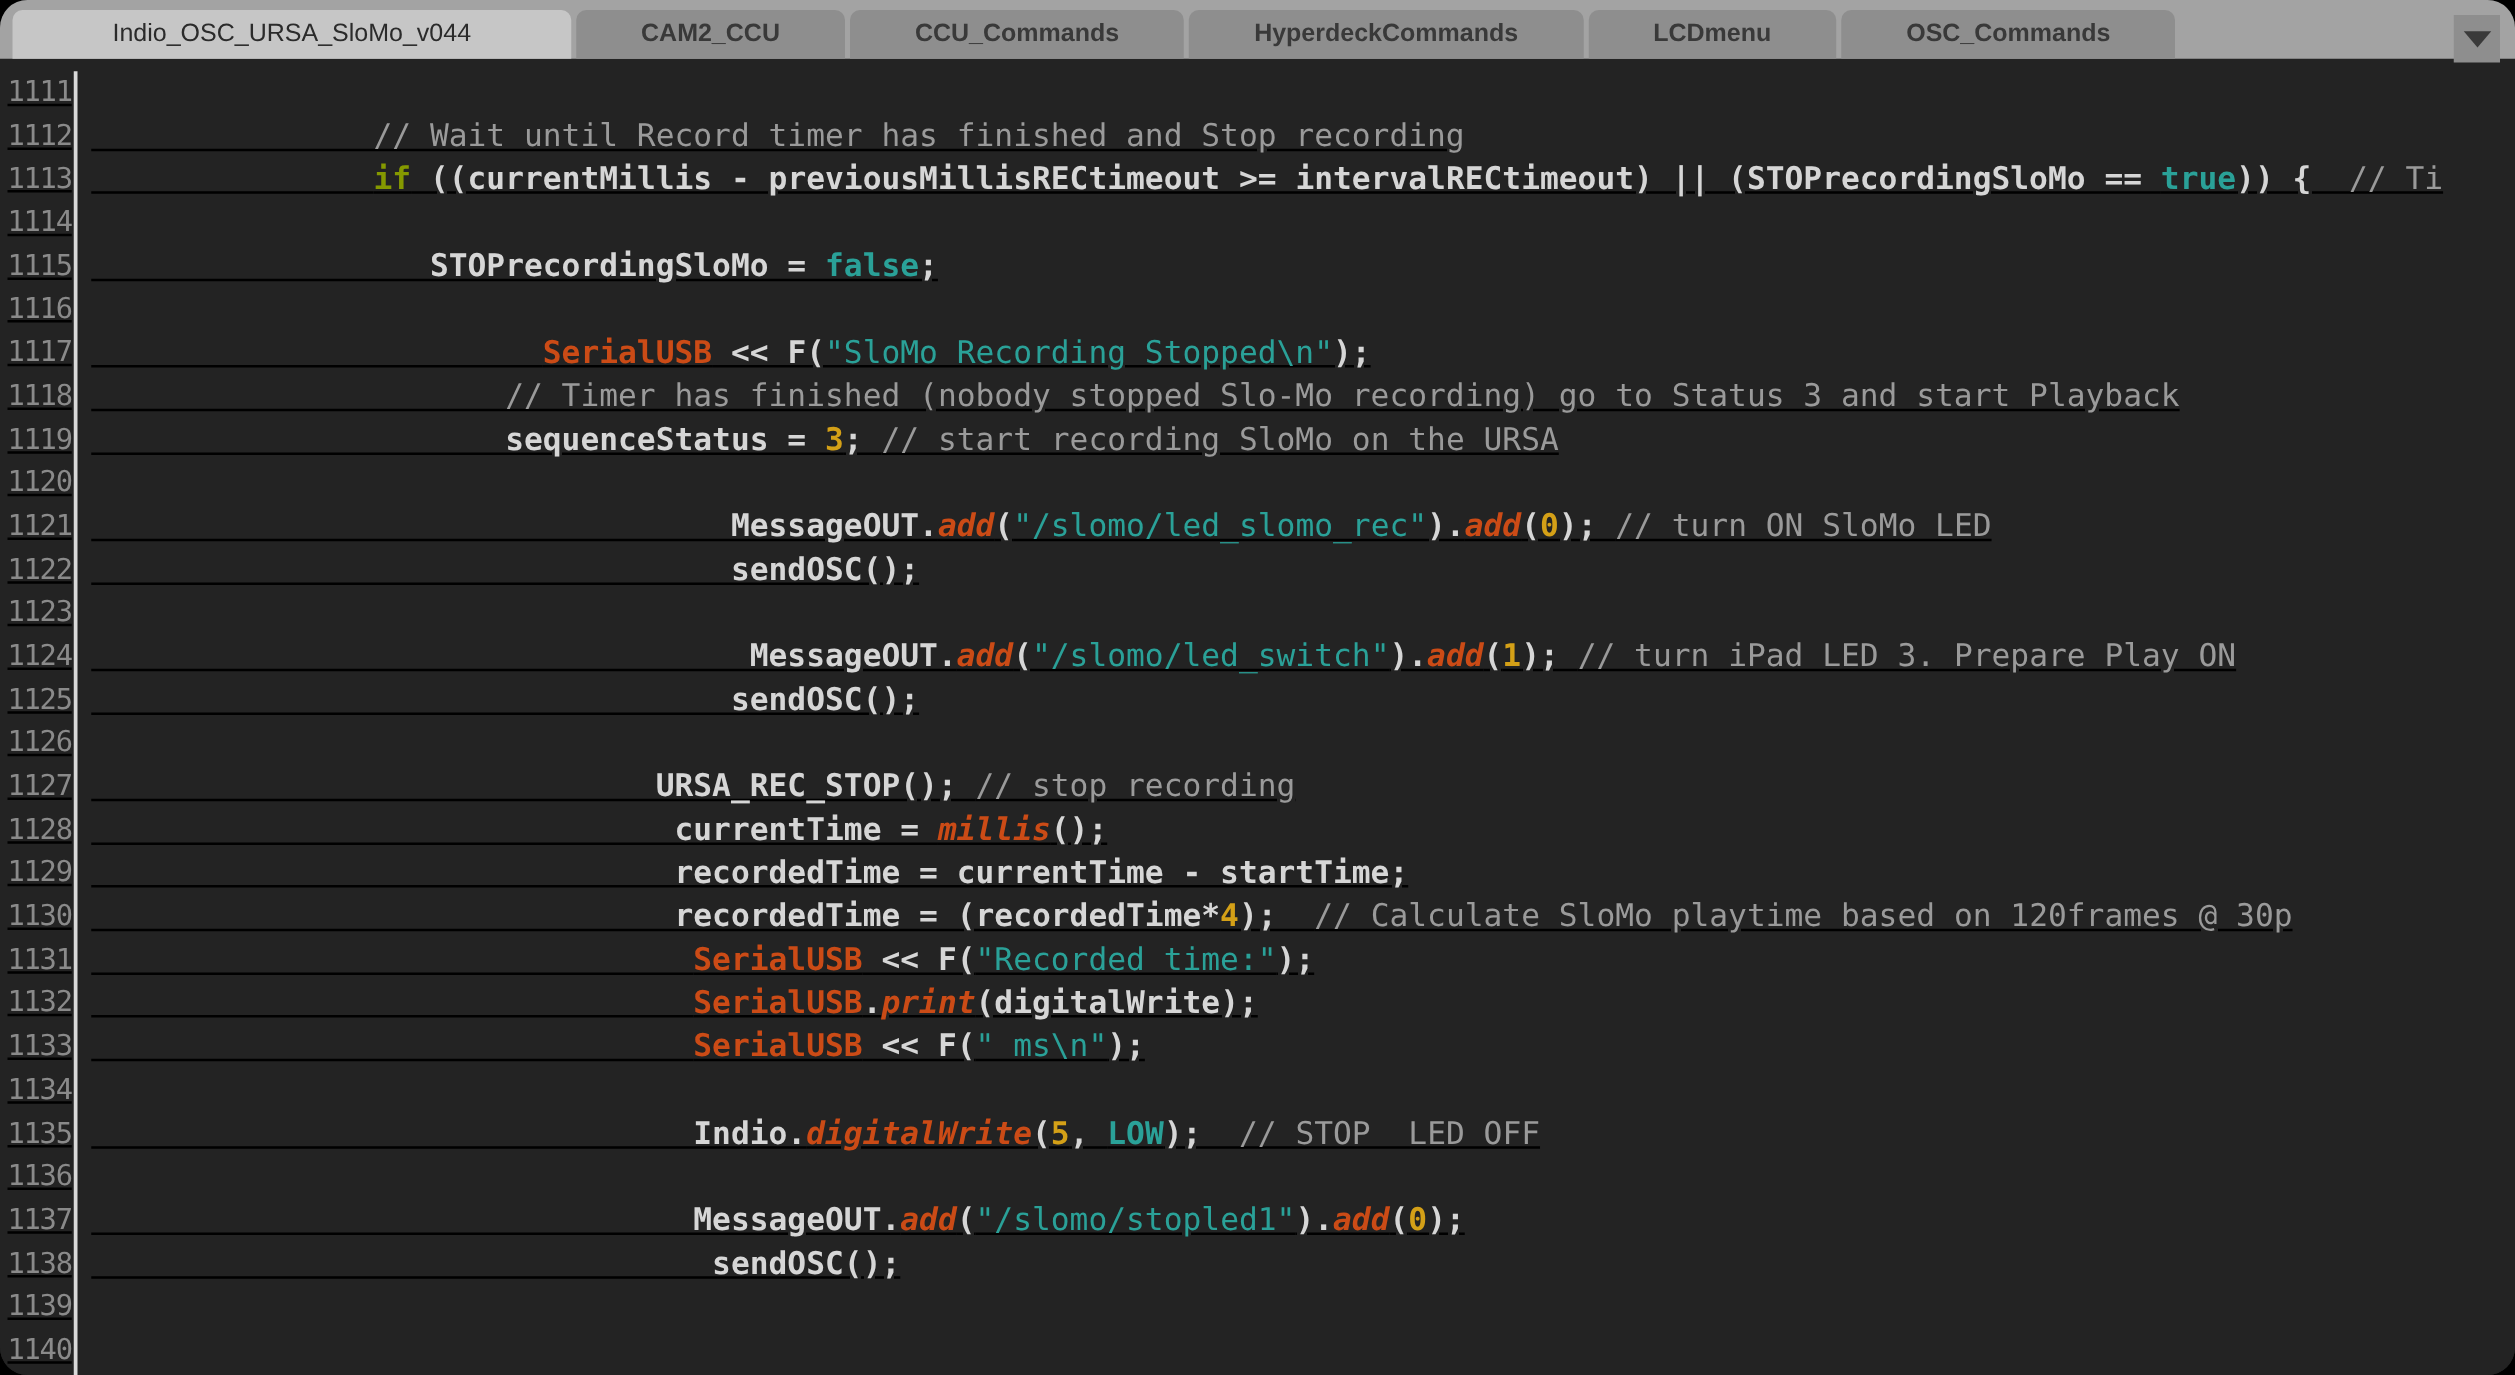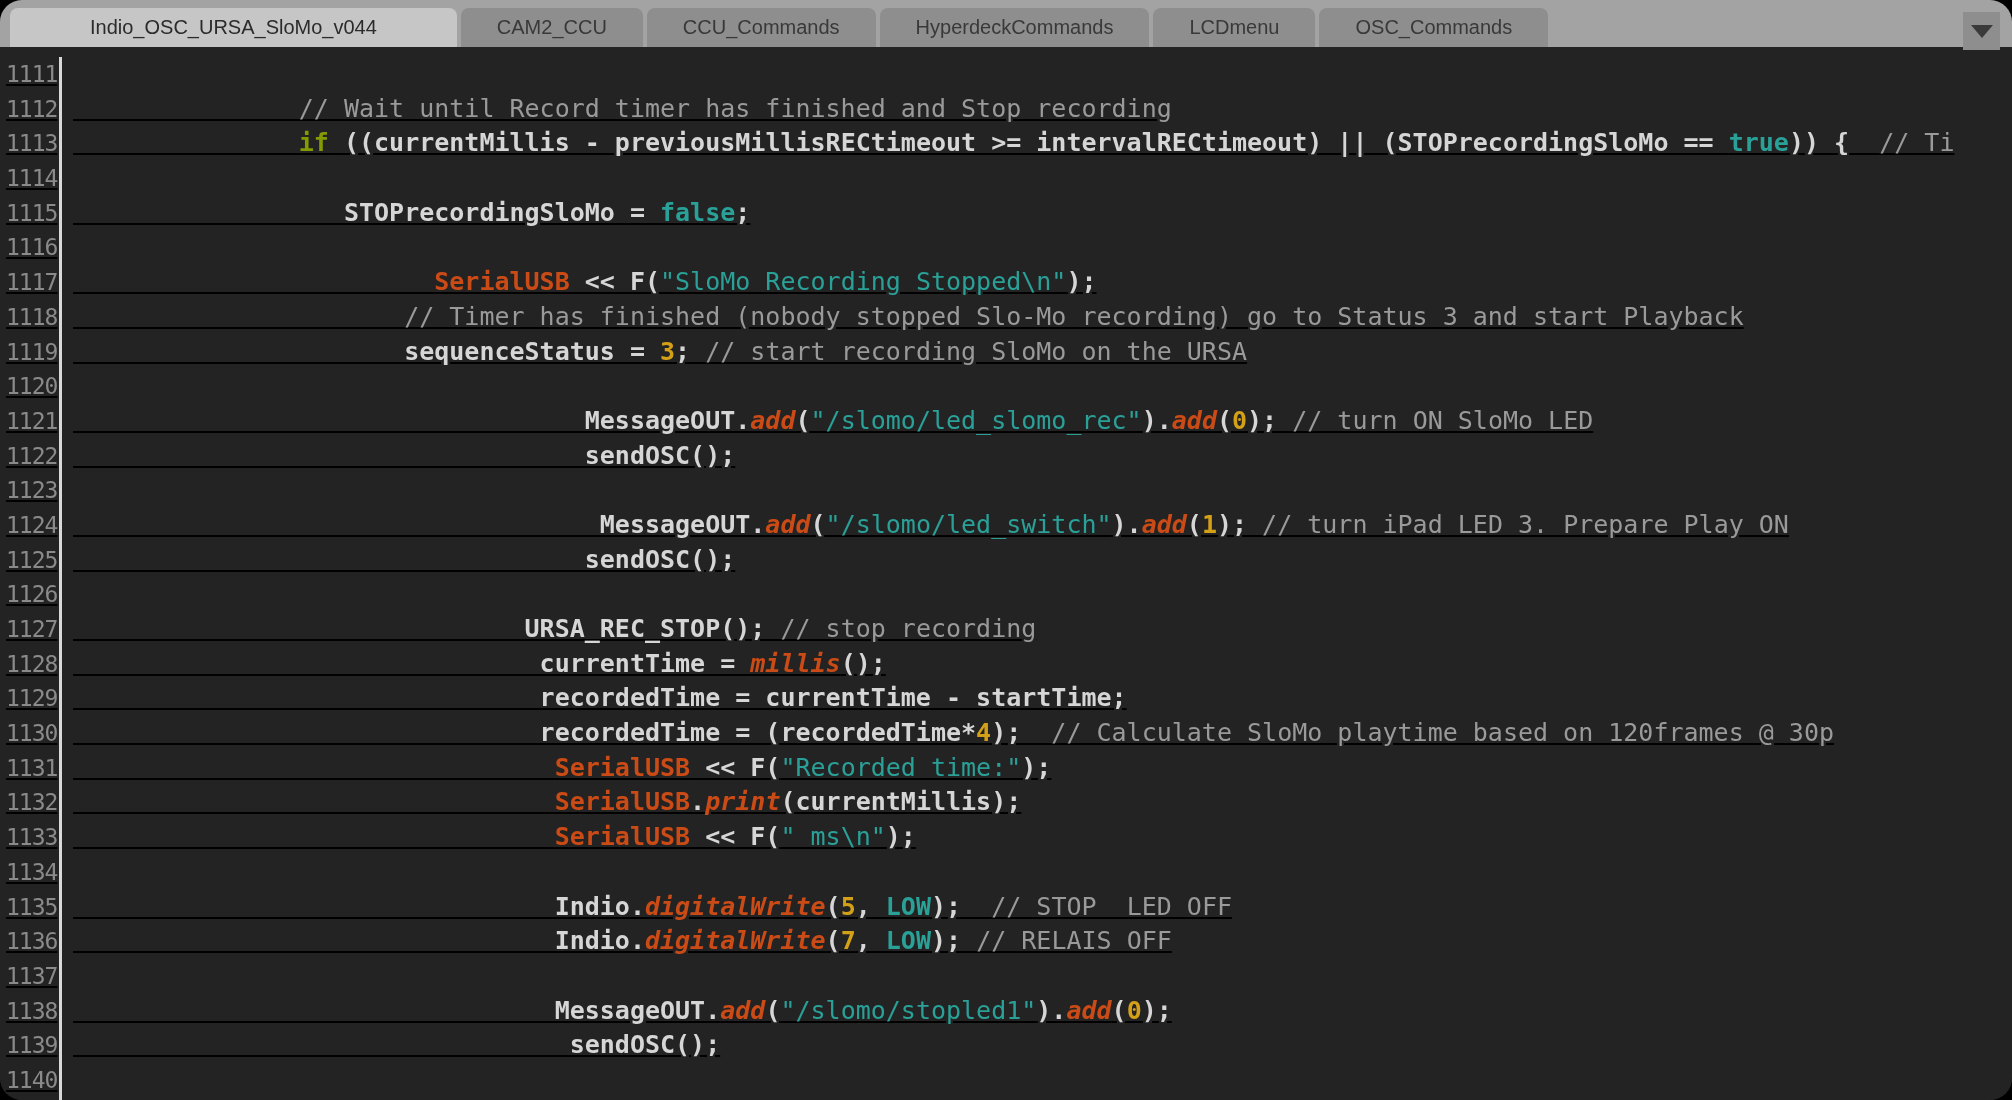--- a/index.html
+++ b/index.html
@@ -22,21 +22,21 @@
   }
   .tab{
     height:39px;
     display:flex;align-items:center;justify-content:center;
     border-radius:8px 8px 0 0;
     margin-right:4px;
     font-size:20px;
     white-space:nowrap;
     cursor:default;
   }
-  .tab.inactive{background:#8e8e8e;color:#393939;padding:0 36px;}
+  .tab.inactive{background:#8e8e8e;color:#393939;padding:0 52px;font-weight:bold;}
   .tab.active{background:#c6c6c6;color:#2b2b2b;padding:0 80px;}
   .tab-menu-btn{
     position:absolute;right:12px;top:12px;
     width:37px;height:38px;
     background:#8e8e8e;
     display:flex;align-items:center;justify-content:center;
     z-index:5;
   }
   .tab-menu-btn .tri{
     width:0;height:0;
@@ -148,24 +148,23 @@
         <div class="cline"><span class="tk-d">                                  sendOSC();</span></div>
         <div class="cline"></div>
         <div class="cline"><span class="tk-d">                                   MessageOUT.</span><span class="tk-f">add</span><span class="tk-d">(</span><span class="tk-s">"/slomo/led_switch"</span><span class="tk-d">).</span><span class="tk-f">add</span><span class="tk-d">(</span><span class="tk-n">1</span><span class="tk-d">); </span><span class="tk-c">// turn iPad LED 3. Prepare Play ON</span></div>
         <div class="cline"><span class="tk-d">                                  sendOSC();</span></div>
         <div class="cline"></div>
         <div class="cline"><span class="tk-d">                              URSA_REC_STOP(); </span><span class="tk-c">// stop recording</span></div>
         <div class="cline"><span class="tk-d">                               currentTime = </span><span class="tk-f">millis</span><span class="tk-d">();</span></div>
         <div class="cline"><span class="tk-d">                               recordedTime = currentTime - startTime;</span></div>
         <div class="cline"><span class="tk-d">                               recordedTime = (recordedTime*</span><span class="tk-n">4</span><span class="tk-d">);  </span><span class="tk-c">// Calculate SloMo playtime based on 120frames @ 30p</span></div>
         <div class="cline"><span class="tk-d">                                </span><span class="tk-o">SerialUSB</span><span class="tk-d"> &lt;&lt; F(</span><span class="tk-s">"Recorded time:"</span><span class="tk-d">);</span></div>
-        <div class="cline"><span class="tk-d">                                </span><span class="tk-o">SerialUSB</span><span class="tk-d">.</span><span class="tk-f">print</span><span class="tk-d">(currentMillis);</span></div>
+        <div class="cline"><span class="tk-d">                                </span><span class="tk-o">SerialUSB</span><span class="tk-d">.</span><span class="tk-f">print</span><span class="tk-d">(digitalWrite);</span></div>
         <div class="cline"><span class="tk-d">                                </span><span class="tk-o">SerialUSB</span><span class="tk-d"> &lt;&lt; F(</span><span class="tk-s">" ms\n"</span><span class="tk-d">);</span></div>
         <div class="cline"></div>
         <div class="cline"><span class="tk-d">                                Indio.</span><span class="tk-f">digitalWrite</span><span class="tk-d">(</span><span class="tk-n">5</span><span class="tk-d">, </span><span class="tk-l">LOW</span><span class="tk-d">);  </span><span class="tk-c">// STOP  LED OFF</span></div>
-        <div class="cline"><span class="tk-d">                                Indio.</span><span class="tk-f">digitalWrite</span><span class="tk-d">(</span><span class="tk-n">7</span><span class="tk-d">, </span><span class="tk-l">LOW</span><span class="tk-d">); </span><span class="tk-c">// RELAIS OFF</span></div>
         <div class="cline"></div>
         <div class="cline"><span class="tk-d">                                MessageOUT.</span><span class="tk-f">add</span><span class="tk-d">(</span><span class="tk-s">"/slomo/stopled1"</span><span class="tk-d">).</span><span class="tk-f">add</span><span class="tk-d">(</span><span class="tk-n">0</span><span class="tk-d">);</span></div>
         <div class="cline"><span class="tk-d">                                 sendOSC();</span></div>
         <div class="cline"></div>
       </div>
   </div>
 </div>
 
 </body></html>

